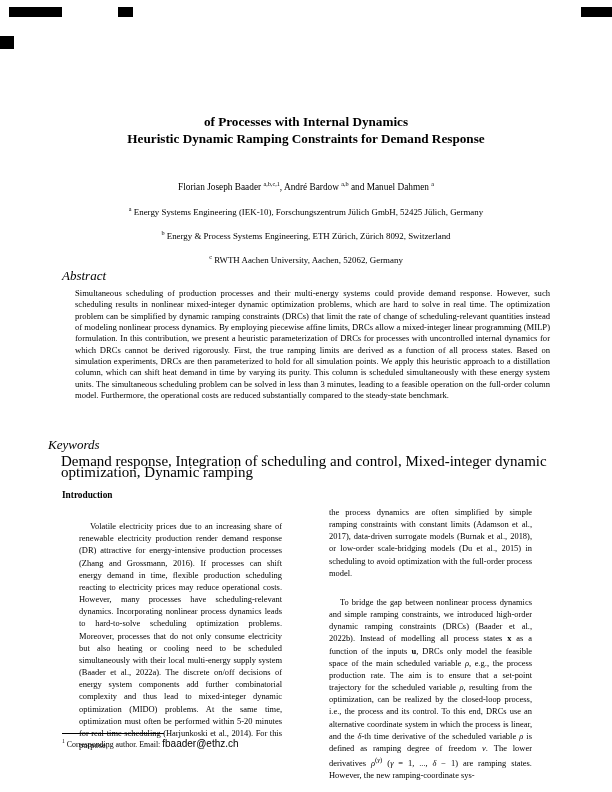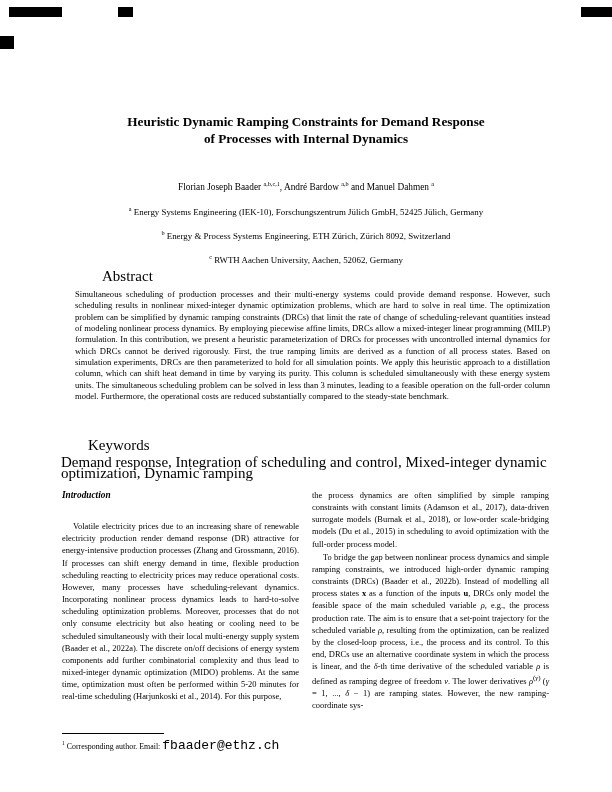--- a/index.html
+++ b/index.html
@@ -28,61 +28,61 @@
   .authors {
     position:absolute; left:0; right:0; top:180px;
     text-align:center; font-size:9.3px;
   }
   .authors sup, .affils sup { font-size:6.2px; }
   .affils {
     position:absolute; left:0; right:0; top:199px;
     text-align:center; font-size:8.9px; line-height:19.8px;
   }
   .abstract-block { position:absolute; left:62px; right:62px; top:268px; }
-  .section-label { font-size:15px;margin-left:40px; }
+  .section-label { font-style:italic; font-size:13px; }
   .abstract-body {
     margin:4px 0 8px 13px;
     font-size:8.6px; line-height:11.35px;
     text-align:justify;
   }
   .keywords-block { position:absolute; left:48px; right:62px; top:437px; }
   .keywords-body {
     margin:3px 0 0 13px;
     font-size:15px; line-height:11.3px;
   }
   .columns {
     position:absolute; left:62px; top:489px;
     width:488px; display:flex; gap:13px;
   }
   .col { width:237px; font-size:8.45px; line-height:12.15px; text-align:justify; }
-  .col-heading { font-weight:bold; font-size:9.3px; margin:0 0 0 0;font-style:italic; }
-  .para { margin:0; }
+  .col-heading { font-weight:bold; font-size:9.3px; margin:0 0 0 0; }
+  .para { margin:17px; }
   .para.indent { text-indent:11px; }
   .left-col .para { margin-top:19px; }
   .right-col .para + .para { margin-top:1px; }
 
   .footnote-block { position:absolute; left:62px; top:733px; width:237px; }
   .footnote-rule { width:102px; border-top:1px solid #000; height:0; }
   .footnote-text { margin-top:4px; font-size:7.9px; }
   .footnote-text sup { font-size:5.5px; }
-  .mono { font-family:Liberation Mono, monospace; font-size:13px; }
+  .mono { font-family:Liberation Sans, sans-serif; font-size:10px; }
 </style>
 </head>
 <body>
 
 <div class="page">
 
   <div class="mark mark-tl"></div>
   <div class="mark mark-tl2"></div>
   <div class="mark mark-tr"></div>
   <div class="mark mark-le"></div>
 
   <div class="title-block">
+    <div>of Processes with Internal Dynamics</div>
     <div>Heuristic Dynamic Ramping Constraints for Demand Response</div>
-    <div>of Processes with Internal Dynamics</div>
   </div>
 
   <div class="authors">Florian Joseph Baader <sup>a,b,c,1</sup>, André Bardow <sup>a,b</sup> and Manuel Dahmen <sup>a</sup></div>
 
   <div class="affils">
     <div><sup>a</sup> Energy Systems Engineering (IEK-10), Forschungszentrum Jülich GmbH, 52425 Jülich, Germany</div>
     <div><sup>b</sup> Energy &amp; Process Systems Engineering, ETH Zürich, Zürich 8092, Switzerland</div>
     <div><sup>c</sup> RWTH Aachen University, Aachen, 52062, Germany</div>
   </div>
 

